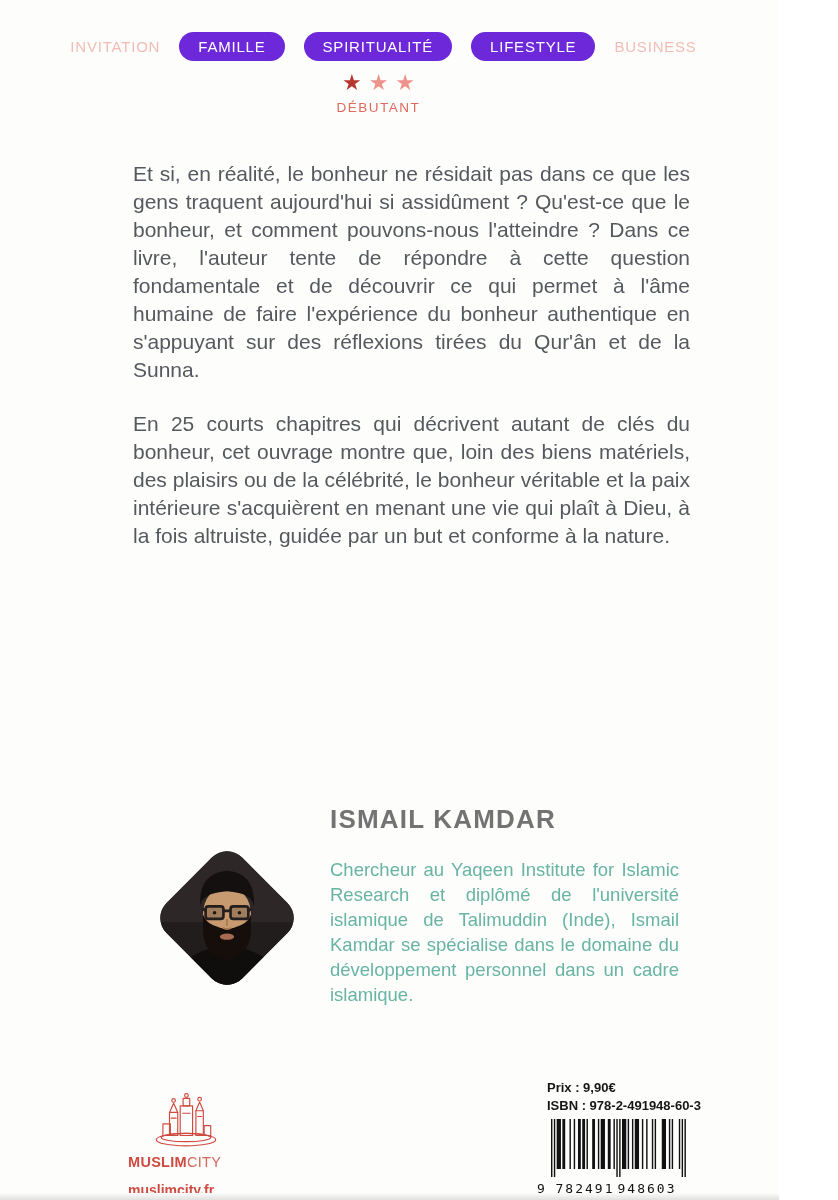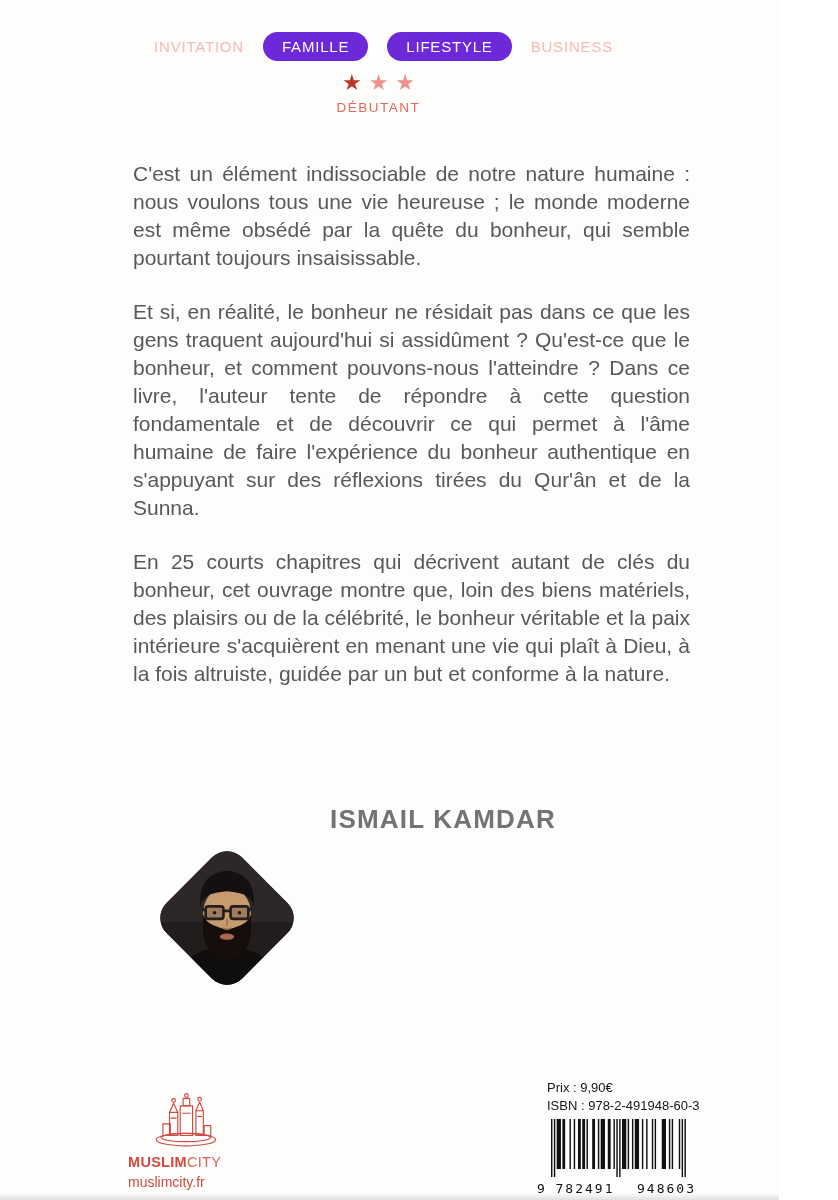--- a/index.html
+++ b/index.html
@@ -56,57 +56,57 @@
   }
   
   .publisher{
     position:absolute;left:128px;top:1086px;width:116px;text-align:left;
     color:#cf4a40;
   }
   .publisher svg{display:block;margin:0 auto;}
   .publisher-name{font-size:14.5px;letter-spacing:.3px;margin-top:2px;white-space:nowrap;}
   .publisher-name .bold{font-weight:bold;}
   .publisher-name .light{font-weight:400;opacity:.85;}
-  .publisher-site{font-size:14px;font-weight:normal;margin-top:4px;}
+  .publisher-site{font-size:14px;font-weight:bold;margin-top:12px;}
   
   .purchase{position:absolute;left:537px;top:1080px;width:165px;color:#161616;}
-  .price,.isbn{margin-left:10px;font-size:13px;font-weight:400;line-height:1.3;}
+  .price,.isbn{margin-left:10px;font-size:13px;font-weight:700;line-height:1.3;}
   .isbn{margin-top:1px;}
   .barcode-wrap{margin-top:4px;position:relative;width:152px;}
   .barcode-digits{position:relative;height:15px;font-family:"DejaVu Sans Mono",monospace;font-size:13px;color:#111;}
   .bd-first{position:absolute;left:0;top:-2px;}
   .bd-left{position:absolute;left:14px;width:68px;text-align:center;top:-2px;letter-spacing:2px;}
-  .bd-right{position:absolute;left:100px;width:68px;top:-2px;letter-spacing:2px;}
+  .bd-right{position:absolute;left:76px;width:68px;text-align:center;top:-2px;letter-spacing:2px;}
   
   .bottom-edge{
     position:absolute;left:0;bottom:0;width:100%;height:7px;
     background:linear-gradient(#fdfdfc, #e0e0e0);
   }
 </style>
 </head>
 <body>
 
 <div class="page">
 
   <div class="tags-row">
     <span class="tag-plain">INVITATION</span>
     <span class="tag-pill">FAMILLE</span>
+    <span class="tag-pill">SPIRITUALITÉ</span>
     <span class="tag-pill">LIFESTYLE</span>
     <span class="tag-plain">BUSINESS</span>
   </div>
 
   <div class="stars-row">
     <span class="star-filled">★</span>
     <span class="star-empty">★</span>
     <span class="star-empty">★</span>
   </div>
   <div class="level-label">DÉBUTANT</div>
 
   <div class="synopsis">
-    <p>C'est un élément indissociable de notre nature humaine : nous voulons tous une vie heureuse ; le monde moderne est même obsédé par la quête du bonheur, qui semble pourtant toujours insaisissable.</p>
     <p>Et si, en réalité, le bonheur ne résidait pas dans ce que les gens traquent aujourd'hui si assidûment ? Qu'est-ce que le bonheur, et comment pouvons-nous l'atteindre ? Dans ce livre, l'auteur tente de répondre à cette question fondamentale et de découvrir ce qui permet à l'âme humaine de faire l'expérience du bonheur authentique en s'appuyant sur des réflexions tirées du Qur'ân et de la Sunna.</p>
     <p>En 25 courts chapitres qui décrivent autant de clés du bonheur, cet ouvrage montre que, loin des biens matériels, des plaisirs ou de la célébrité, le bonheur véritable et la paix intérieure s'acquièrent en menant une vie qui plaît à Dieu, à la fois altruiste, guidée par un but et conforme à la nature.</p>
   </div>
 
   <svg class="author-photo" viewBox="0 0 200 200">
     <defs>
       <clipPath id="dclip">
         <rect x="40" y="40" width="120" height="120" rx="24" transform="rotate(45 100 100)"></rect>
       </clipPath>
     </defs>
@@ -127,20 +127,21 @@
         <line x1="76" y1="92" x2="72" y2="89"></line>
         <line x1="124" y1="92" x2="128" y2="89"></line>
       </g>
       <circle cx="86" cy="94" r="2" fill="#1c1512"></circle>
       <circle cx="114" cy="94" r="2" fill="#1c1512"></circle>
       <path d="M100 101 L100 109 M95 111 Q100 114 105 111" stroke="#a87a52" stroke-width="2" fill="none"></path>
     </g>
   </svg>
 
   <div class="author-name">ISMAIL KAMDAR</div>
+  <div class="author-bio">Chercheur au Yaqeen Institute for Islamic Research et diplômé de l'université islamique de Talimuddin (Inde), Ismail Kamdar se spécialise dans le domaine du développement personnel dans un cadre islamique.</div>
 
   <div class="publisher">
     <svg width="66" height="66" viewBox="0 0 80 70" fill="none" stroke="#cf4a40" stroke-width="1.4" stroke-linejoin="round" stroke-linecap="round">
       <ellipse cx="40" cy="60" rx="36" ry="7.5"></ellipse>
       <ellipse cx="40" cy="57.5" rx="30" ry="5"></ellipse>
       <rect x="12" y="41" width="9" height="14"></rect>
       <rect x="62" y="43" width="8" height="12"></rect>
       <rect x="20" y="27" width="10" height="28"></rect>
       <path d="M20 27 L25 16 L30 27"></path>
       <circle cx="25" cy="12.5" r="2.2"></circle>

